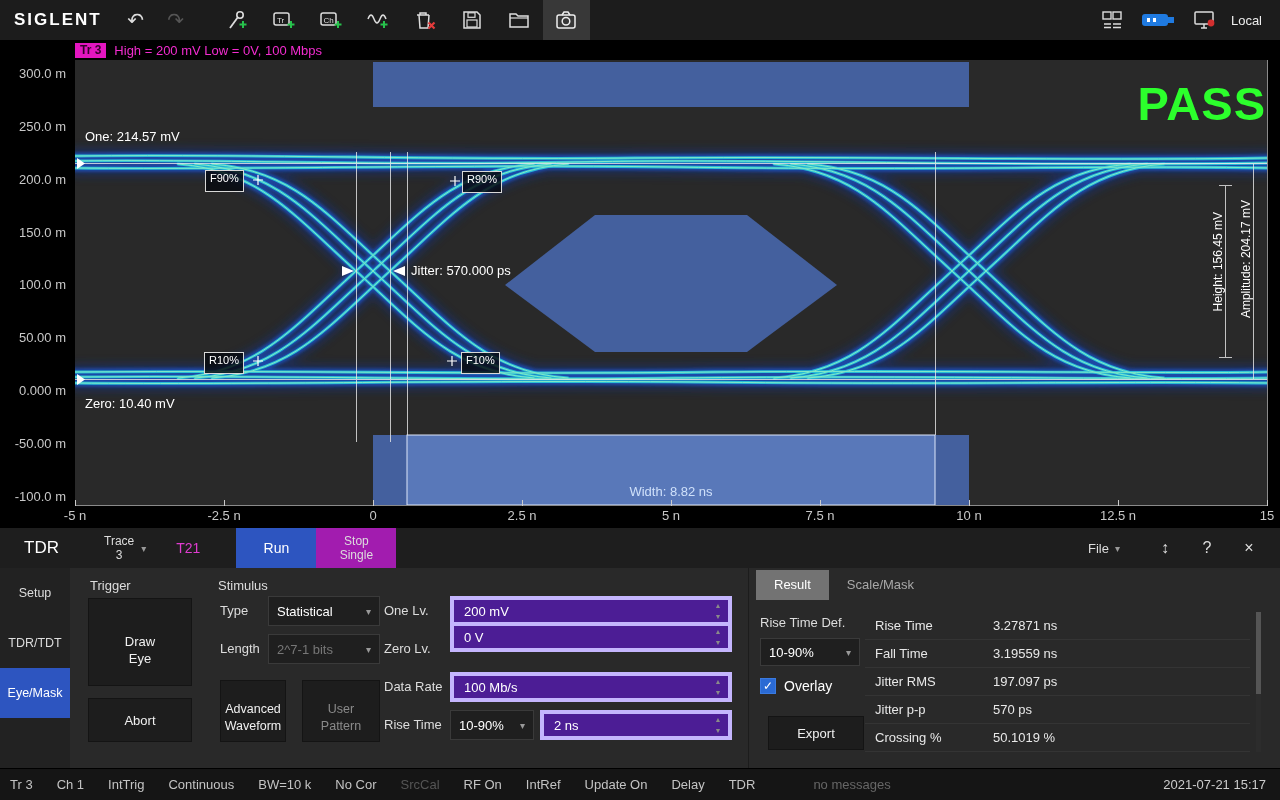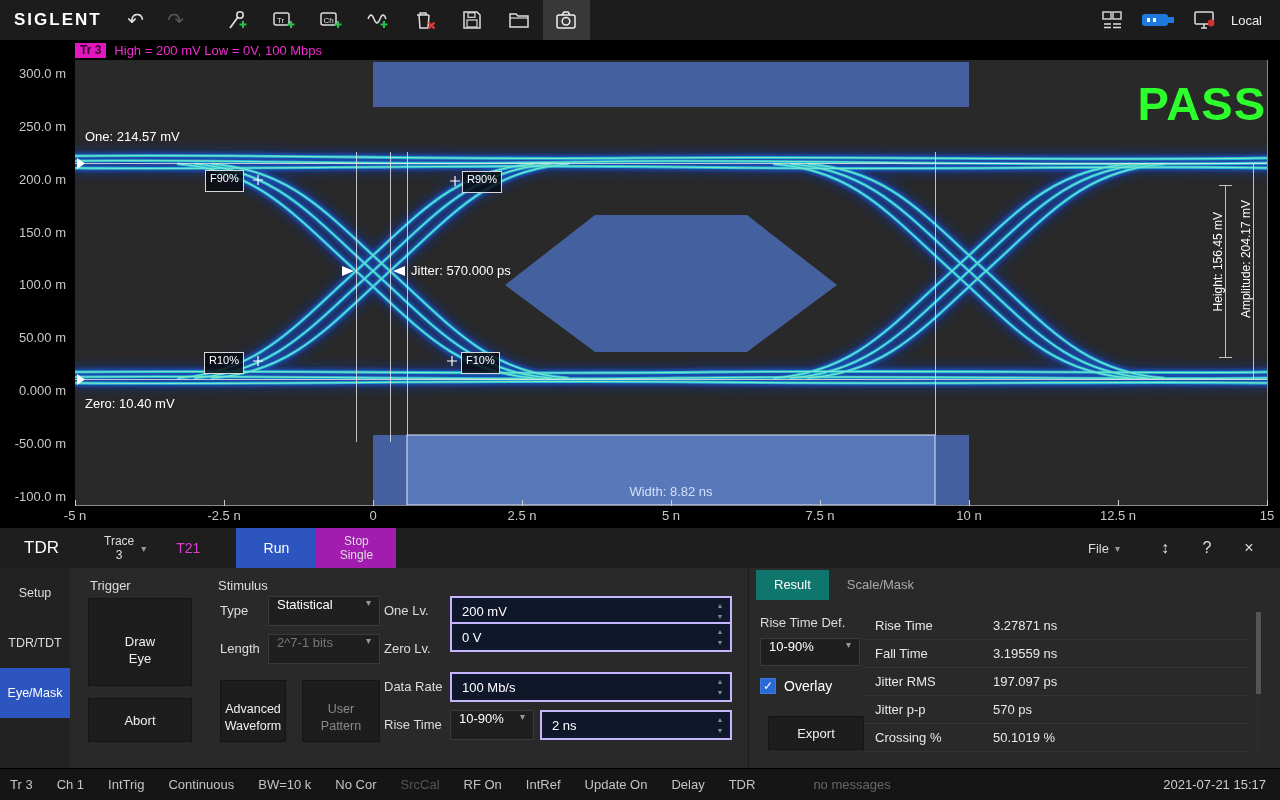--- a/index.html
+++ b/index.html
@@ -66,33 +66,33 @@
   .sideitem { height:50px; display:flex; align-items:center; justify-content:center; font-size:12.5px;
               color:#ddd; width:70px; background:none; border:none; font-family:inherit; }
   .sideitem.active { background:#2d55c0; color:#fff; }
   .main { position:absolute; left:70px; top:0; right:0; bottom:0; background:#292929; }
   .sect { position:absolute; font-size:13px; color:#ddd; }
   .bigbtn { position:absolute; background:#1d1d1d; border:1px solid #141414; color:#f0f0f0;
             font-size:13px; line-height:17px; text-align:center; font-family:inherit; }
   .bigbtn.disabled { color:#8a8a8a; }
   .flabel { position:absolute; font-size:13px; color:#ddd; line-height:30px; }
   .select { position:absolute; height:30px; background:#1f1f1f; border:1px solid #3a3a3a;
-            display:flex; align-items:flex-start; justify-content:space-between; padding:0 8px;
+            display:flex; align-items:center; justify-content:space-between; padding:0 8px;
             font-size:13px; color:#fff;gap:6px; }
   .select.disabled .val { color:#777; }
-  .field { position:absolute; height:30px; background:#0f172a; border:2px solid #c4b5fd;
+  .field { position:absolute; height:30px; background:#4c1d95; border:4px solid #c4b5fd;
            display:flex; align-items:center; padding:0 10px; font-size:13px; color:#fff;text-align:center; }
   .spin { position:absolute; right:2px; top:1px; bottom:1px; width:16px; display:flex;
           flex-direction:column; align-items:center; justify-content:center; gap:4px;
           color:#8a8a8a; font-size:7px; }
   .vdiv { position:absolute; left:678px; top:0; bottom:0; width:1px; background:#1c1c1c; }
   .tabs { position:absolute; left:686px; top:2px; display:flex; }
   .tab { height:30px; line-height:30px; font-size:13px; padding:0 18px; color:#a8a8a8;
          background:none; border:none; font-family:inherit; }
-  .tab.active { background:#0f766e; color:#fff; }
+  .tab.active { background:#737373; color:#fff; }
   .cbrow { position:absolute; left:690px; top:110px; display:flex; align-items:center; gap:8px; }
   .cbox { width:16px; height:16px; background:#2a6ad4; border:1px solid #3a7ae0; color:#fff;
           font-size:12px; line-height:15px; text-align:center; }
   .cblabel { font-size:14px; color:#fff; }
   .reslist { position:absolute; left:795px; top:44px; width:385px; }
   .resrow { height:28px; display:flex; align-items:center; border-bottom:1px solid #343434;
             font-size:13px; }
   .resrow .rl { width:128px; padding-left:10px; color:#e8e8e8; }
   .resrow .rv { color:#e8e8e8; }
   .sbar { position:absolute; left:1186px; top:44px; width:5px; height:140px; background:#2c2c2c; }

